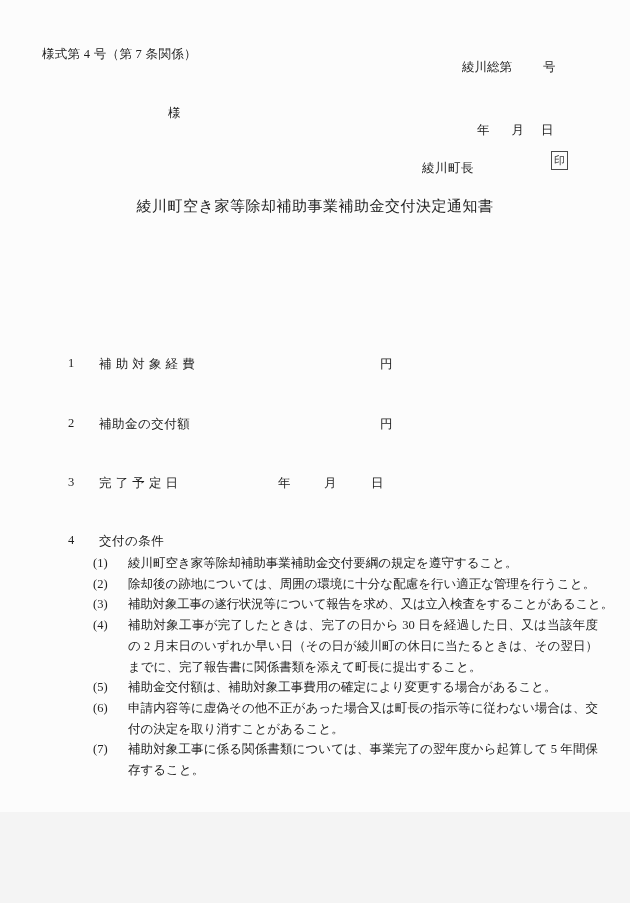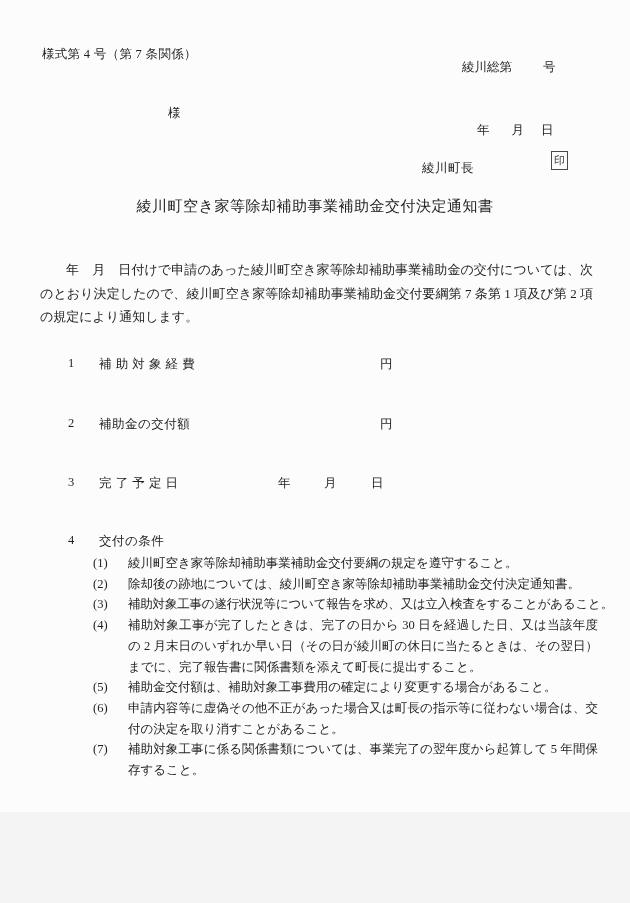--- a/index.html
+++ b/index.html
@@ -101,21 +101,20 @@
     <span>年</span><span class="g1"></span><span>月</span><span class="g2"></span><span>日</span>
   </div>
 
   <div class="abs addressee">様</div>
 
   <div class="abs sender-name">綾川町長</div>
   <div class="abs seal-box">印</div>
 
   <div class="abs doc-title">綾川町空き家等除却補助事業補助金交付決定通知書</div>
 
-  <div class="abs body-para">年　月　日付けで申請のあった綾川町空き家等除却補助事業補助金の交付については、次のとおり決定したので、綾川町空き家等除却補助事業補助金交付要綱第 7 条第 1 項及び第 2 項の規定により通知します。</div>
 
   <div class="abs item-row row-1">
     <span class="no">1</span>
     <span class="label">補 助 対 象 経 費</span>
     <span class="unit">円</span>
   </div>
 
   <div class="abs item-row row-2">
     <span class="no">2</span>
     <span class="label">補助金の交付額</span>
@@ -135,21 +134,21 @@
     <span class="label">交付の条件</span>
   </div>
 
   <div class="abs conditions">
     <div class="cond">
       <span class="cno">(1)</span>
       <span class="ctext">綾川町空き家等除却補助事業補助金交付要綱の規定を遵守すること。</span>
     </div>
     <div class="cond">
       <span class="cno">(2)</span>
-      <span class="ctext">除却後の跡地については、綾川町空き家等除却補助事業補助金交付決定通知書。</span>
+      <span class="ctext">除却後の跡地については、周囲の環境に十分な配慮を行い適正な管理を行うこと。</span>
     </div>
     <div class="cond one-line">
       <span class="cno">(3)</span>
       <span class="ctext">補助対象工事の遂行状況等について報告を求め、又は立入検査をすることがあること。</span>
     </div>
     <div class="cond">
       <span class="cno">(4)</span>
       <span class="ctext">補助対象工事が完了したときは、完了の日から 30 日を経過した日、又は当該年度の 2 月末日のいずれか早い日（その日が綾川町の休日に当たるときは、その翌日）までに、完了報告書に関係書類を添えて町長に提出すること。</span>
     </div>
     <div class="cond">

